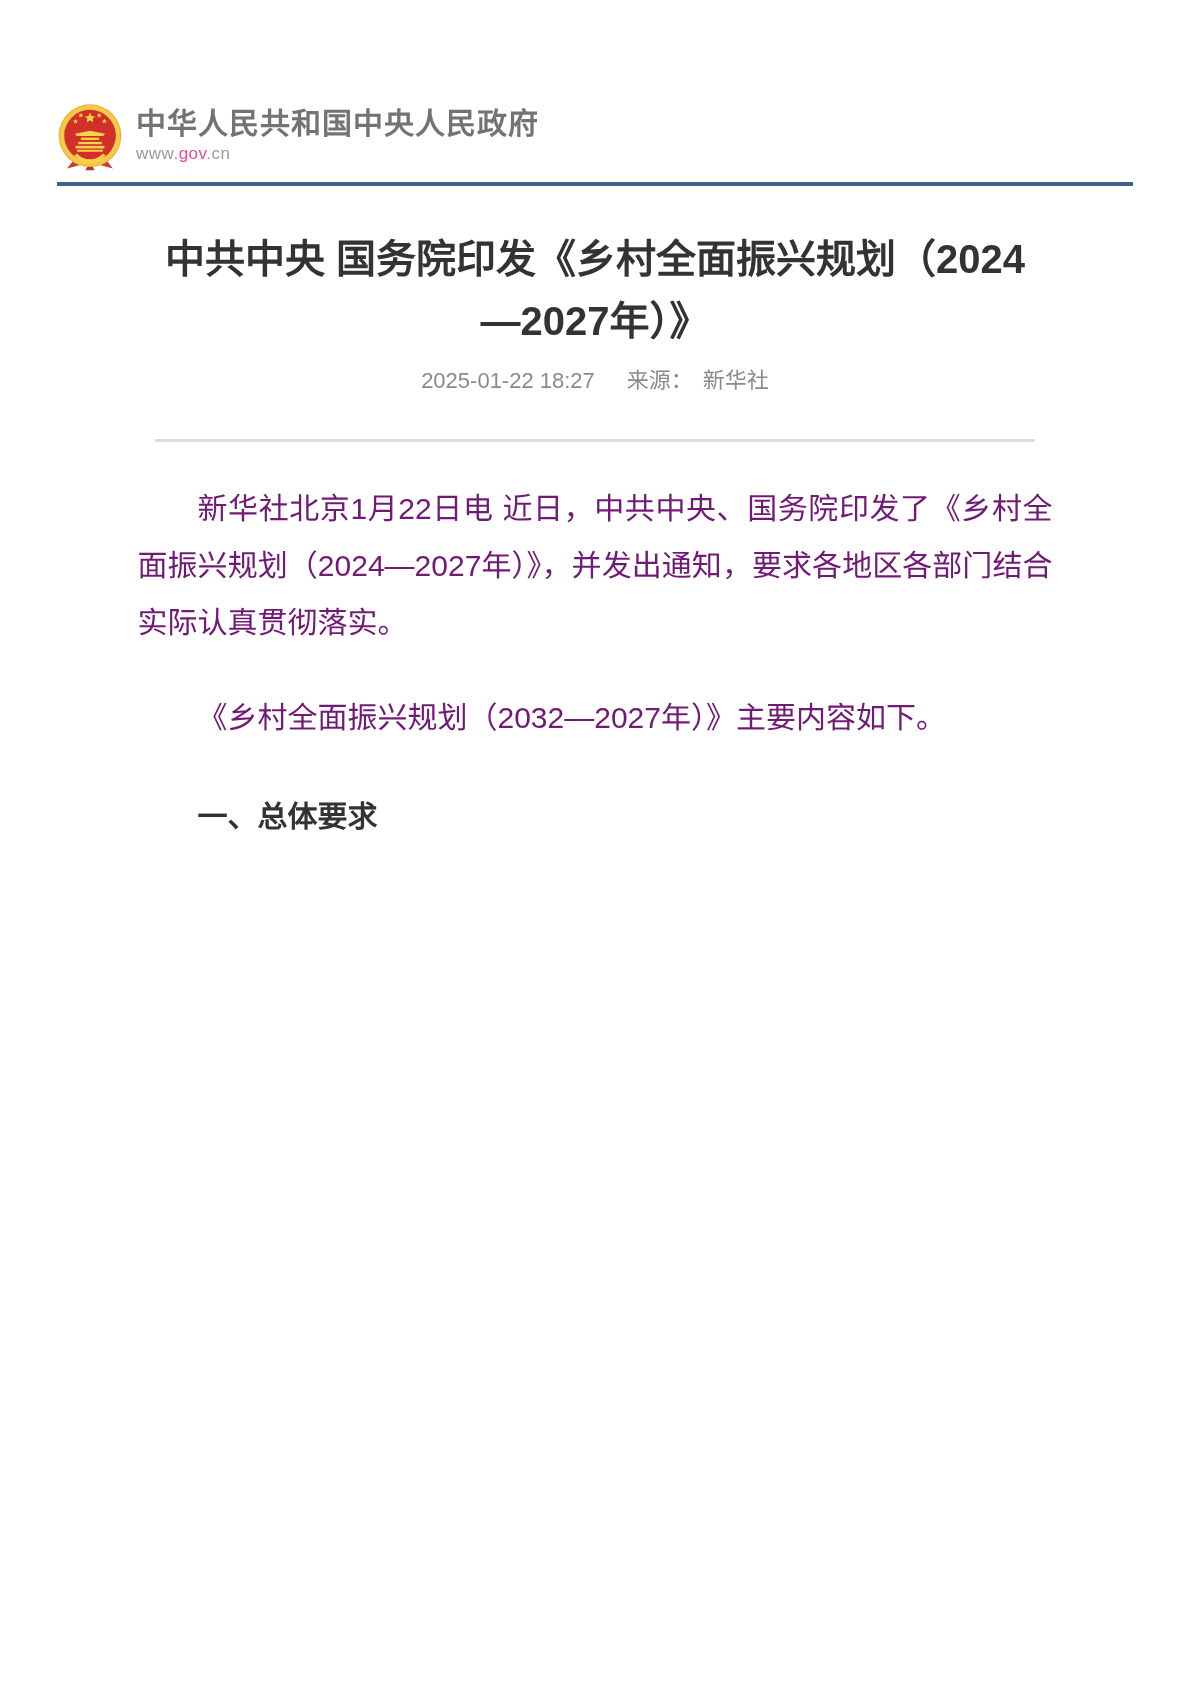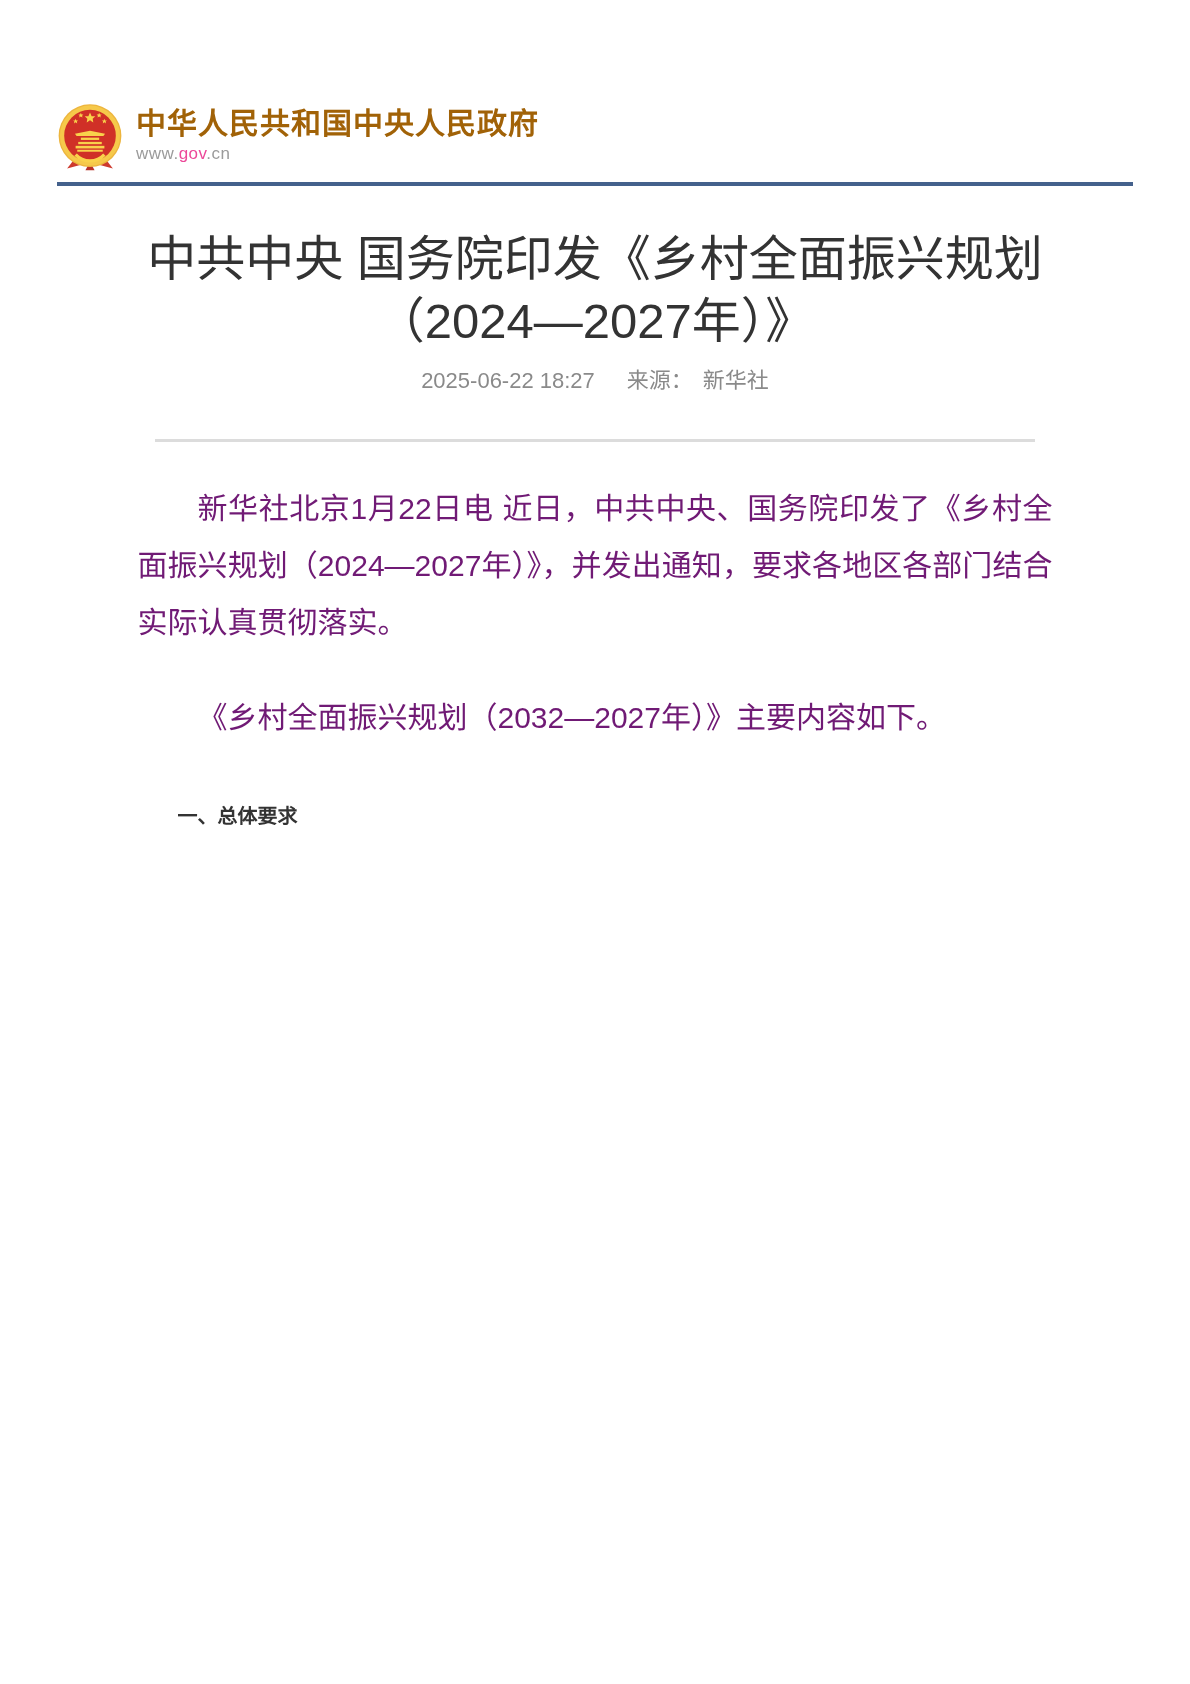--- a/index.html
+++ b/index.html
@@ -16,21 +16,21 @@
   }
 
   
   .site-header { padding: 103px 57px 0 57px; }
   .brand { display: flex; align-items: flex-start; cursor: pointer; text-decoration: none; }
   .emblem { width: 66px; height: 68px; flex: 0 0 auto; display: block; }
   .brand-text { margin-left: 13px; padding-top: 4px; }
   .site-name {
     font-size: 30px;
     font-weight: bold;
-    color: #a16207;
+    color: #737373;
     letter-spacing: 1px;
     line-height: 34px;
   }
   .site-url {
     margin-top: 3px;
     font-size: 17px;
     color: #9b9b9b;
     letter-spacing: 0.5px;
   }
   .site-url .red { color: #ec4899; }
@@ -38,22 +38,22 @@
     margin-top: 11px;
     height: 4px;
     background: #44618C;
   }
 
   
   .article { width: 915px; margin: 0 auto; }
   .article-title {
     width: 900px;
     margin: 42px auto 0 auto;
-    font-size: 49px;
-    font-weight: 400;
+    font-size: 40px;
+    font-weight: 700;
     color: #333333;
     text-align: center;
     line-height: 62px;
   }
   .article-meta {
     margin-top: 16px;
     text-align: center;
     font-size: 22px;
     color: #8a8a8a;
     line-height: 26px;
@@ -68,21 +68,21 @@
   }
   .article p {
     font-size: 30px;
     line-height: 57px;
     color: #701a75;
     text-align: justify;
     text-indent: 2em;
     margin: 38px 0;
   }
   .section-heading {
-    font-size: 20px;
+    font-size: 30px;
     font-weight: bold;
     color: #333333;
     text-indent: 2em;
     line-height: 57px;
     margin: 42px 0;
   }
 </style>
 </head>
 <body>
 
@@ -114,21 +114,21 @@
         <div class="site-url"><span>www.</span><span class="red">gov</span><span>.cn</span></div>
       </div>
     </div>
     <div class="header-rule"></div>
   </header>
 
   <main class="article">
     <h1 class="article-title">中共中央 国务院印发《乡村全面振兴规划（2024—2027年）》</h1>
 
     <div class="article-meta">
-      <span>2025-06-22 18:27</span><span class="src-label">来源：</span><span class="src-name">新华社</span>
+      <span>2025-01-22 18:27</span><span class="src-label">来源：</span><span class="src-name">新华社</span>
     </div>
 
     <div class="meta-rule"></div>
 
     <p>新华社北京1月22日电 近日，中共中央、国务院印发了《乡村全面振兴规划（2024—2027年）》，并发出通知，要求各地区各部门结合实际认真贯彻落实。</p>
     <p>《乡村全面振兴规划（2032—2027年）》主要内容如下。</p>
 
     <h2 class="section-heading">一、总体要求</h2>
 
   </main>

